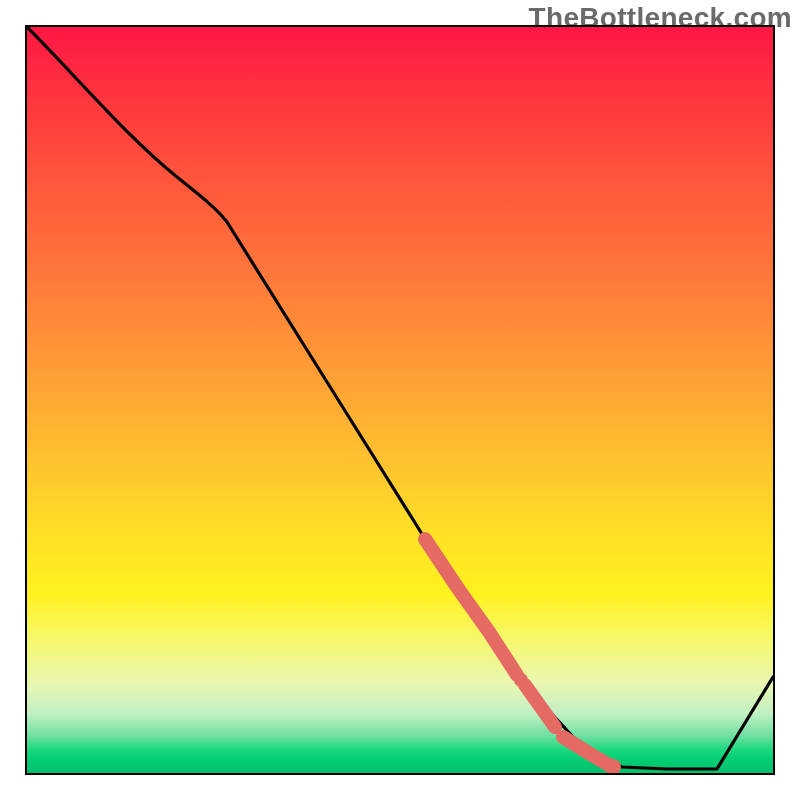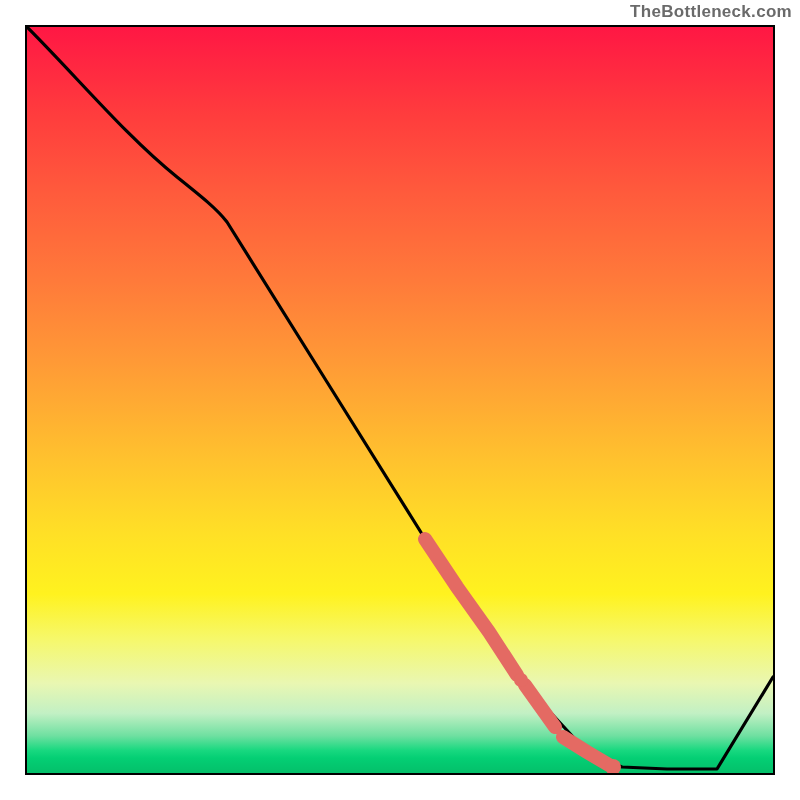--- a/index.html
+++ b/index.html
@@ -46,21 +46,21 @@
     position: absolute;
     left: 0;
     top: 0;
     width: 100%;
     height: 100%;
   }
   .attribution {
     position: absolute;
     top: 2px;
     right: 8px;
-    font-size: 17px;
+    font-size: 28px;
     font-weight: bold;
     letter-spacing: 0.3px;
     color: #6a6a6a;
     user-select: none;
   }
 </style>
 </head>
 <body>
 
 <div class="chart-container">

